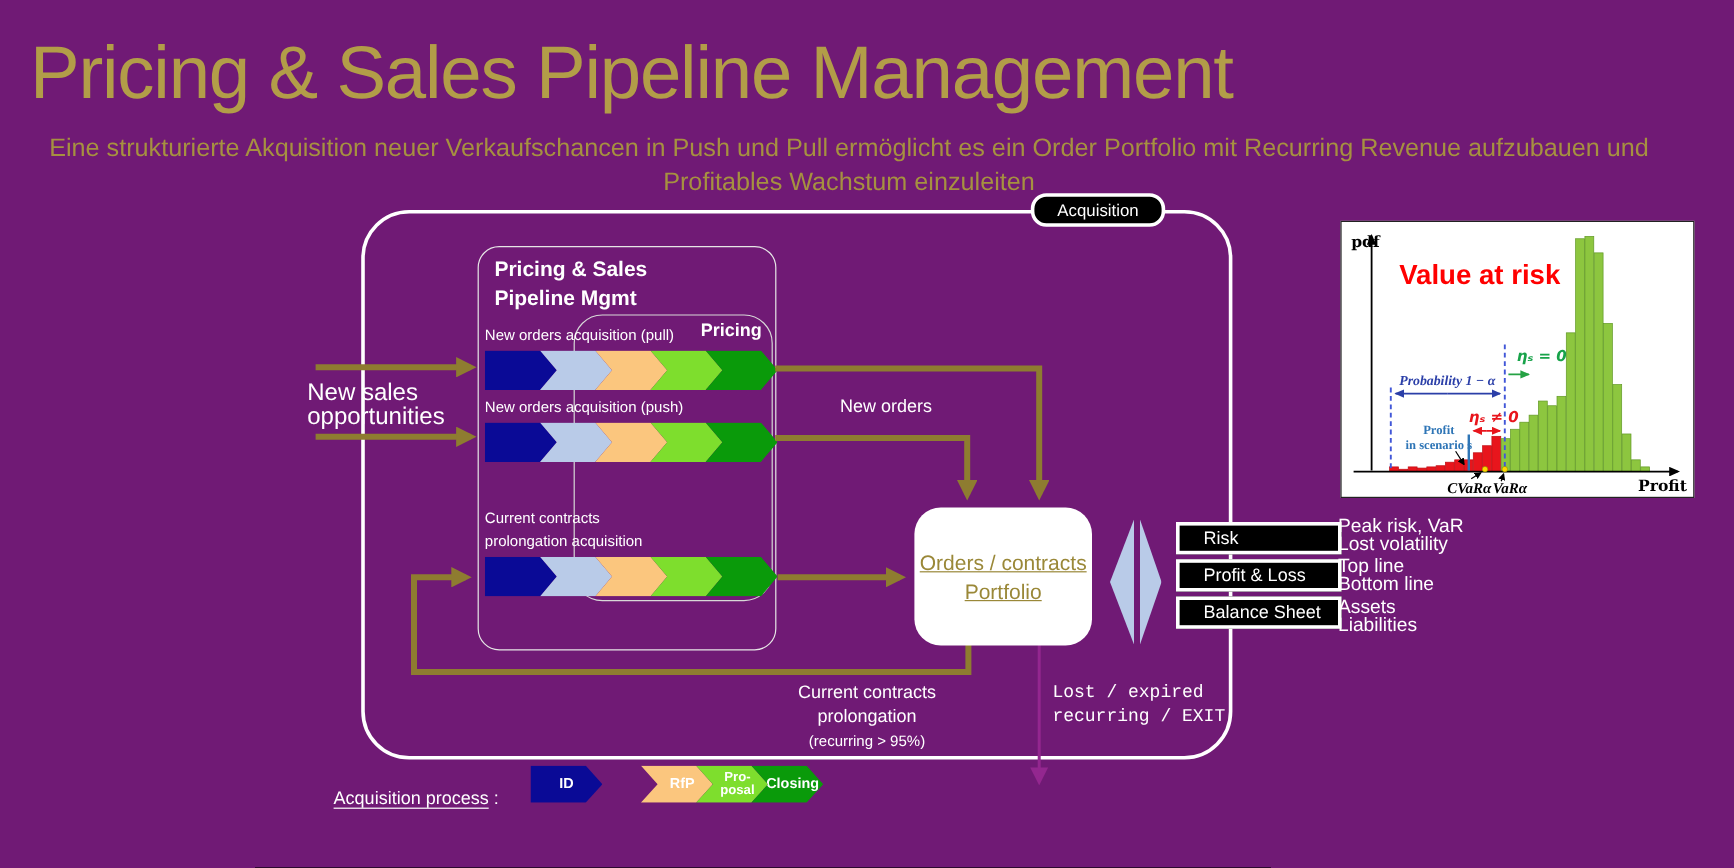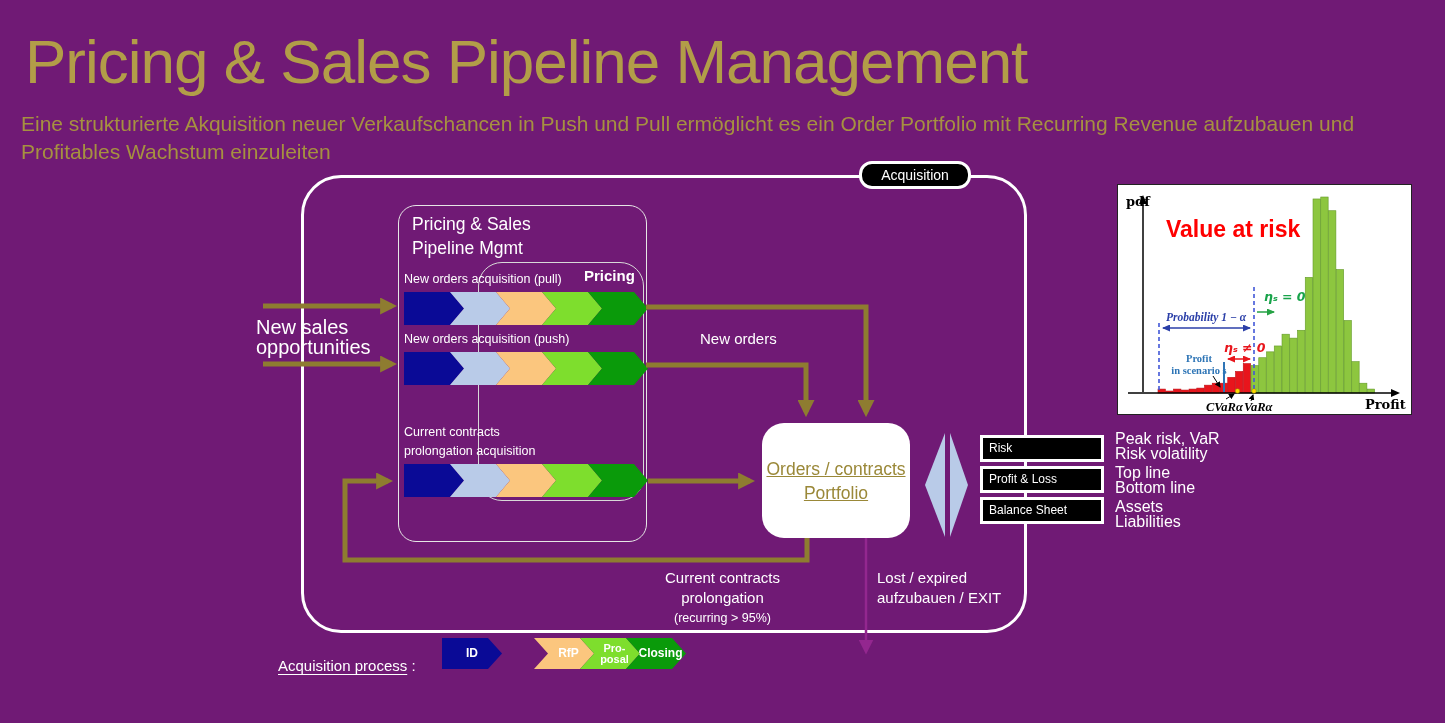--- a/index.html
+++ b/index.html
@@ -6,36 +6,36 @@
   .slide {
     position:relative; width:1445px; height:723px; background:#701a75;
     font-family:"Liberation Sans", sans-serif; color:#fff; overflow:hidden;
   }
 
   .title {
     position:absolute; left:25px; top:26px; font-size:62px; font-weight:400;
     letter-spacing:-1px; white-space:nowrap; color:var(--title-gold,#b29d48);
   }
   .subtitle {
-    position:absolute; left:21px; top:110px; width:1345px; font-size:21px;
-    line-height:28px; color:var(--subtitle-gold,#a69140);
+    position:absolute; left:35px; top:110px; width:1345px; font-size:21px;
+    line-height:28px; color:var(--subtitle-gold,#a69140);text-align:center;
   }
 
   
   .outer-box { position:absolute; left:301px; top:175px; width:720px; height:452px;
     border:3px solid #fff; border-radius:40px; z-index:1; }
   .customer-tag { position:absolute; left:859px; top:161px; width:106px; height:22px;
     background:#000; border:3px solid #fff; border-radius:13px; z-index:6;
     display:flex; align-items:center; justify-content:center; font-size:14px; }
   .inner-box { position:absolute; left:398px; top:205px; width:247px; height:335px;
     border:1.5px solid #e6e6e6; border-radius:18px; z-index:1; }
   .pricing-box { position:absolute; left:478px; top:262px; width:164px; height:237px;
     border:1.5px solid #d8d8d8; border-radius:24px; z-index:1; }
   .pipeline-title { position:absolute; left:412px; top:212px; font-size:17.5px;
-    font-weight:400; line-height:24px; z-index:2; }
+    font-weight:700; line-height:24px; z-index:2; }
   .pricing-label { position:absolute; left:584px; top:267px; font-size:15px;
     font-weight:700; z-index:2; }
 
   .row-label { position:absolute; font-size:12.5px; line-height:19px;
     white-space:nowrap; z-index:2; }
   .row-label-1 { left:404px; top:270px; }
   .row-label-2 { left:404px; top:330px; }
   .row-label-3 { left:404px; top:423px; }
 
   .chevron-row { position:absolute; display:flex; height:33px; z-index:2; }
@@ -61,30 +61,30 @@
     align-items:center; justify-content:center; text-align:left;
     color:var(--portfolio-gold,#9a8838); font-size:17.5px; line-height:24px; font-weight:500;text-decoration:underline; }
 
   .diamond-l { position:absolute; left:925px; top:433px; width:20px; height:104px;
     background:var(--periwinkle,#b9cbe8); clip-path:polygon(100% 0,100% 100%,0 50%); z-index:4; }
   .diamond-r { position:absolute; left:950px; top:433px; width:18px; height:104px;
     background:var(--periwinkle,#b9cbe8); clip-path:polygon(0 0,0 100%,100% 50%); z-index:4; }
 
   #kpi-boxes { position:absolute; left:980px; top:435px; z-index:4; }
   .kpi-box { width:112px; height:21px; border:3px solid #fff; background:#000;
-    font-size:12px; line-height:21px; padding-left:6px; margin-bottom:4px; white-space:nowrap; }
+    font-size:15px; line-height:21px; padding-left:20px; margin-bottom:4px; white-space:nowrap; }
 
   #kpi-notes { position:absolute; left:1115px; top:432px; z-index:4; }
   .kpi-note-group { margin-bottom:5px; }
   .kpi-note { font-size:16px; line-height:14.5px; white-space:nowrap; }
 
   .prolongation-label { position:absolute; left:640px; top:568px; width:165px;
     text-align:center; font-size:15px; line-height:20px; }
   .prolongation-small { font-size:12.5px; }
-  .lost-label { position:absolute; left:877px; top:568px; font-size:15px; line-height:20px; }
+  .lost-label { position:absolute; left:877px; top:568px; font-size:15px; line-height:20px;font-family:Liberation Mono, monospace; }
 
   .legend-label { position:absolute; left:278px; top:657px; font-size:15px; }
   .legend-label .ul { text-decoration:underline; text-underline-offset:3px; }
 
   .chart-panel { position:absolute; left:1117px; top:184px; width:293px; height:229px;
     background:#fff; border:1px solid #222; z-index:5; }
 
   .overlay { position:absolute; left:0; top:0; z-index:3; pointer-events:none; }
 </style>
 </head>
@@ -153,41 +153,41 @@
   <div class="diamond-r"></div>
 
   <div id="kpi-boxes">
       <div class="kpi-box">Risk</div>
       <div class="kpi-box">Profit &amp; Loss</div>
       <div class="kpi-box">Balance Sheet</div>
     </div>
   <div id="kpi-notes">
       <div class="kpi-note-group">
         <div class="kpi-note">Peak risk, VaR</div>
-        <div class="kpi-note">Risk volatility</div>
+        <div class="kpi-note">Lost volatility</div>
       </div>
       <div class="kpi-note-group">
         <div class="kpi-note">Top line</div>
         <div class="kpi-note">Bottom line</div>
       </div>
       <div class="kpi-note-group">
         <div class="kpi-note">Assets</div>
         <div class="kpi-note">Liabilities</div>
       </div>
     </div>
 
   <div class="prolongation-label">
     <div>Current contracts</div>
     <div>prolongation</div>
     <div class="prolongation-small">(recurring &gt; 95%)</div>
   </div>
 
   <div class="lost-label">
     <div>Lost / expired</div>
-    <div>aufzubauen / EXIT</div>
+    <div>recurring / EXIT</div>
   </div>
 
   <div class="legend-label"><span class="ul">Acquisition process</span><span> :</span></div>
   <div class="chevron-row legend-row">
       <div class="chev first" style="background: rgb(10, 10, 150);">
         <div class="chev-text">
           <div>ID</div>
         </div>
       </div>
       <div class="chev notched" style="background: rgb(185, 203, 232); margin-top: 47px;">

